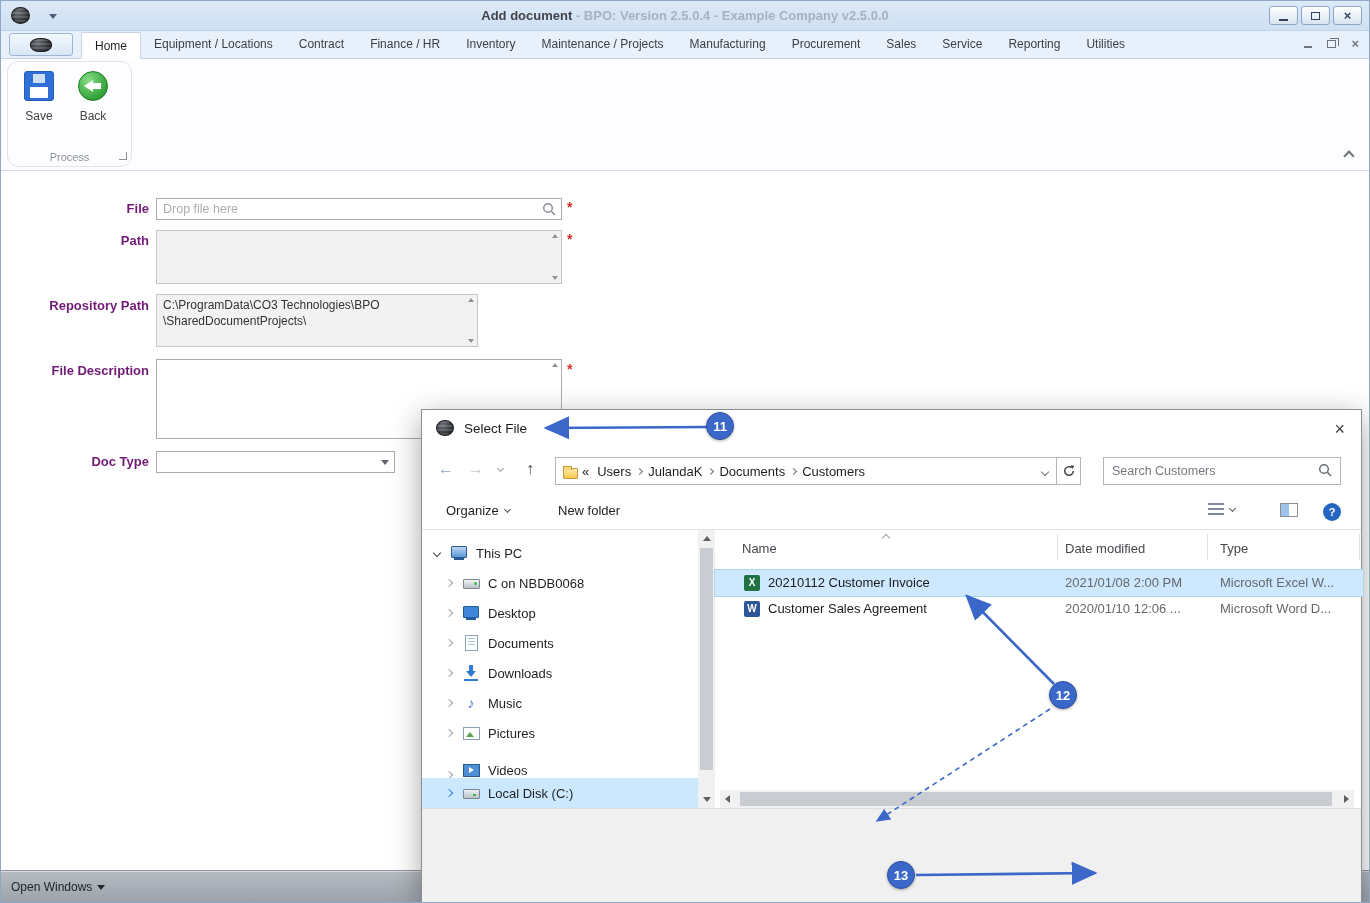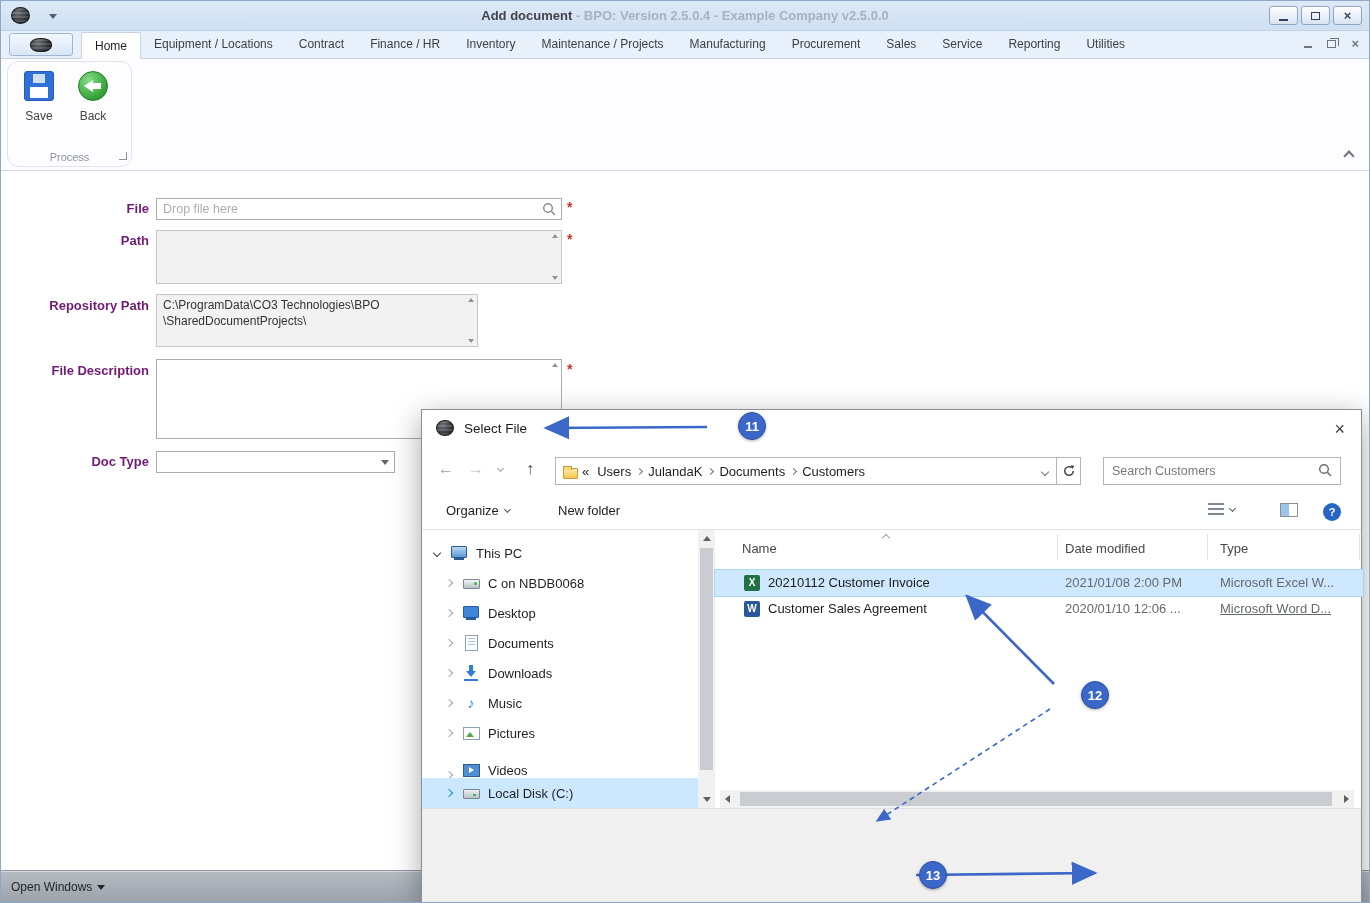--- a/index.html
+++ b/index.html
@@ -158,21 +158,21 @@
   .hscroll { position:absolute; left:298px; top:380px; width:634px; height:18px; background:#f1f1f1; }
   .hthumb { position:absolute; left:20px; top:2px; width:592px; height:14px; background:#c9cdd1; }
   .tri-l { position:absolute; left:5px; top:5px; border-top:4px solid transparent; border-bottom:4px solid transparent; border-right:5px solid #606060; }
   .tri-r { position:absolute; right:5px; top:5px; border-top:4px solid transparent; border-bottom:4px solid transparent; border-left:5px solid #606060; }
 
   .dlg-footer { position:absolute; left:0; top:398px; width:100%; height:96px; background:#f0f0f0; border-top:1px solid #dfdfdf; font-size:13px; }
 
   
   .overlay { position:absolute; left:0; top:0; width:1370px; height:903px; pointer-events:none; z-index:40; }
   .ann { position:absolute; width:28px; height:28px; border-radius:50%; background:#3a67c8; border:1px solid #2d519f;
-    color:#fff; font-weight:bold; font-size:13px; text-align:center; line-height:27px; z-index:41; box-shadow:0 1px 3px rgba(0,0,0,.3);margin-left:32px; }
+    color:#fff; font-weight:bold; font-size:13px; text-align:center; line-height:27px; z-index:41; box-shadow:0 1px 3px rgba(0,0,0,.3); }
 </style>
 </head>
 <body>
 
 <div class="win">
 
   <div class="titlebar">
     <span class="sphere"></span>
     <span class="qat-caret"></span>
     <div class="title"><b>Add document</b><span class="subtle"> - BPO: Version 2.5.0.4 - Example Company v2.5.0.0</span></div>
@@ -402,21 +402,21 @@
     <div class="frow sel" style="top:160px;">
       <span class="fic fic-x" style="left:29px;top:5px;"></span>
       <span class="fcell" style="left:53px;">20210112 Customer Invoice</span>
       <span class="fcell fgray" style="left:350px;">2021/01/08 2:00 PM</span>
       <span class="fcell fgray" style="left:505px;">Microsoft Excel W...</span>
     </div>
     <div class="frow" style="top:186px;">
       <span class="fic fic-w" style="left:29px;top:5px;"></span>
       <span class="fcell" style="left:53px;">Customer Sales Agreement</span>
       <span class="fcell fgray" style="left:350px;">2020/01/10 12:06 ...</span>
-      <span class="fcell fgray" style="left:505px;text-decoration:underline;">Microsoft Word D...</span>
+      <span class="fcell fgray" style="left:505px;">Microsoft Word D...</span>
     </div>
 
     <div class="hscroll">
       <span class="tri-l"></span>
       <span class="hthumb"></span>
       <span class="tri-r"></span>
     </div>
 
     <div class="dlg-footer">
       

